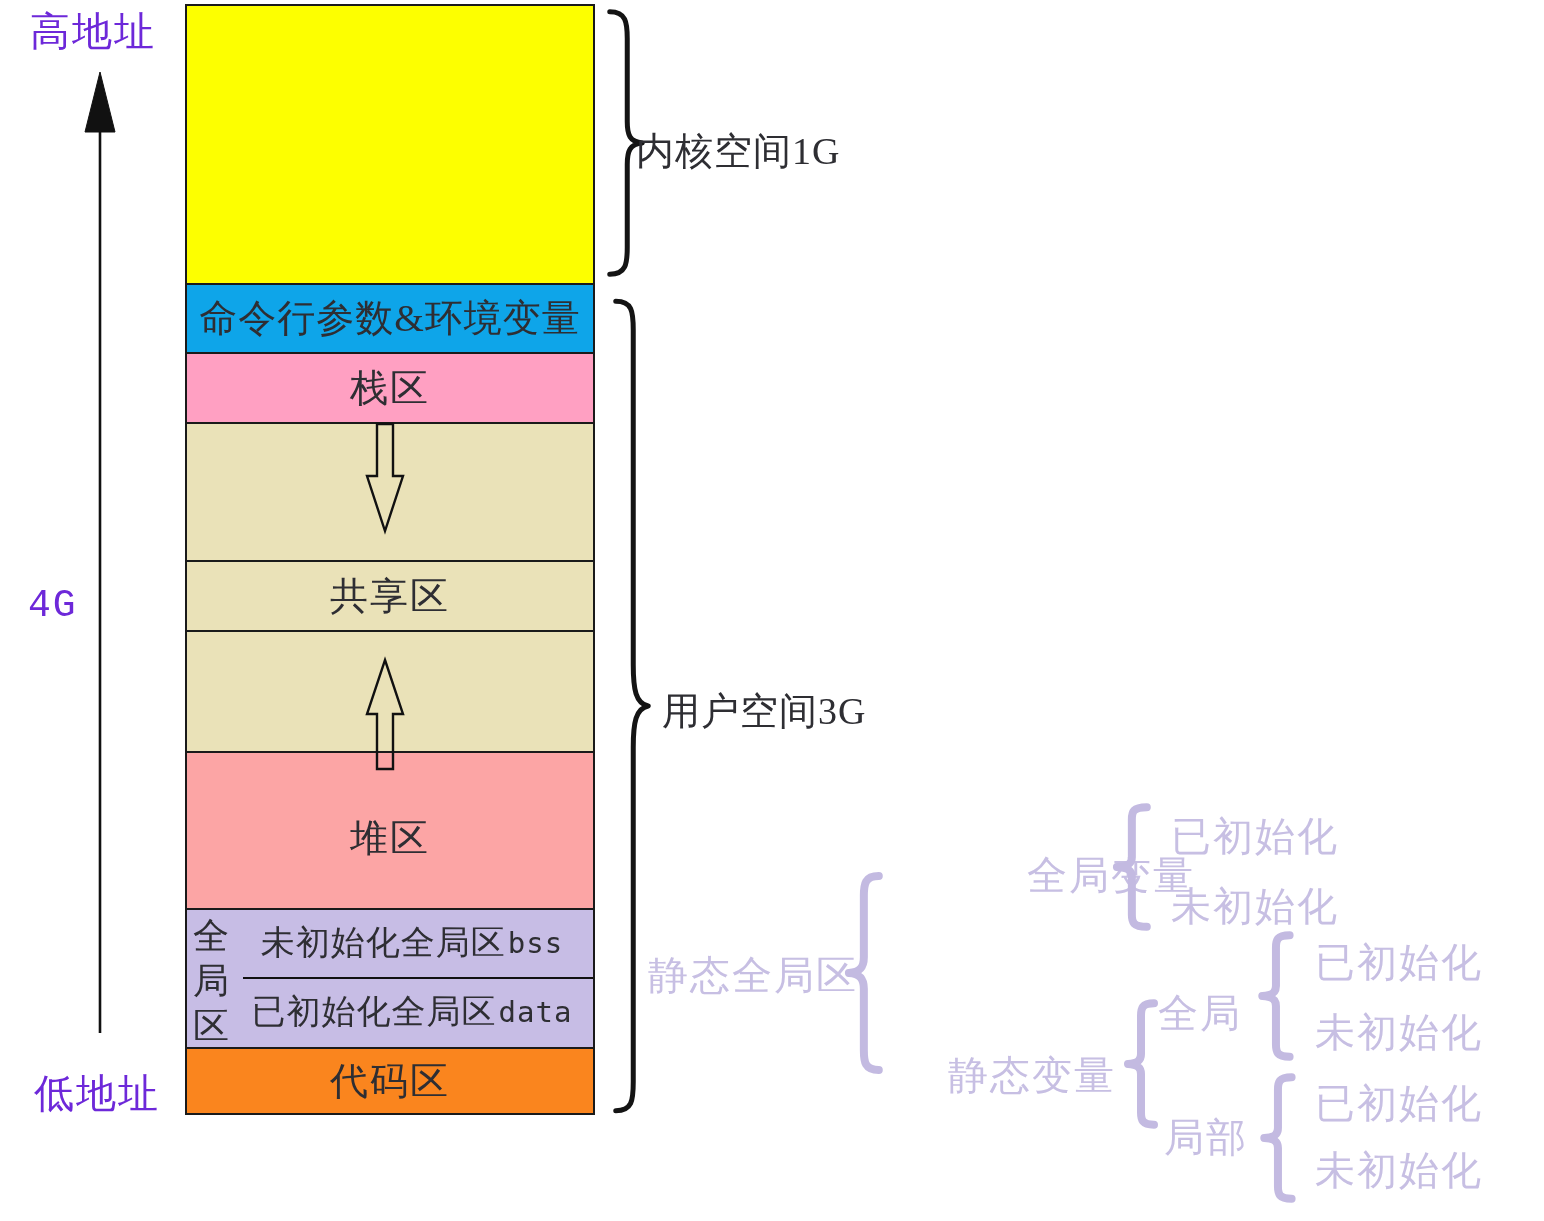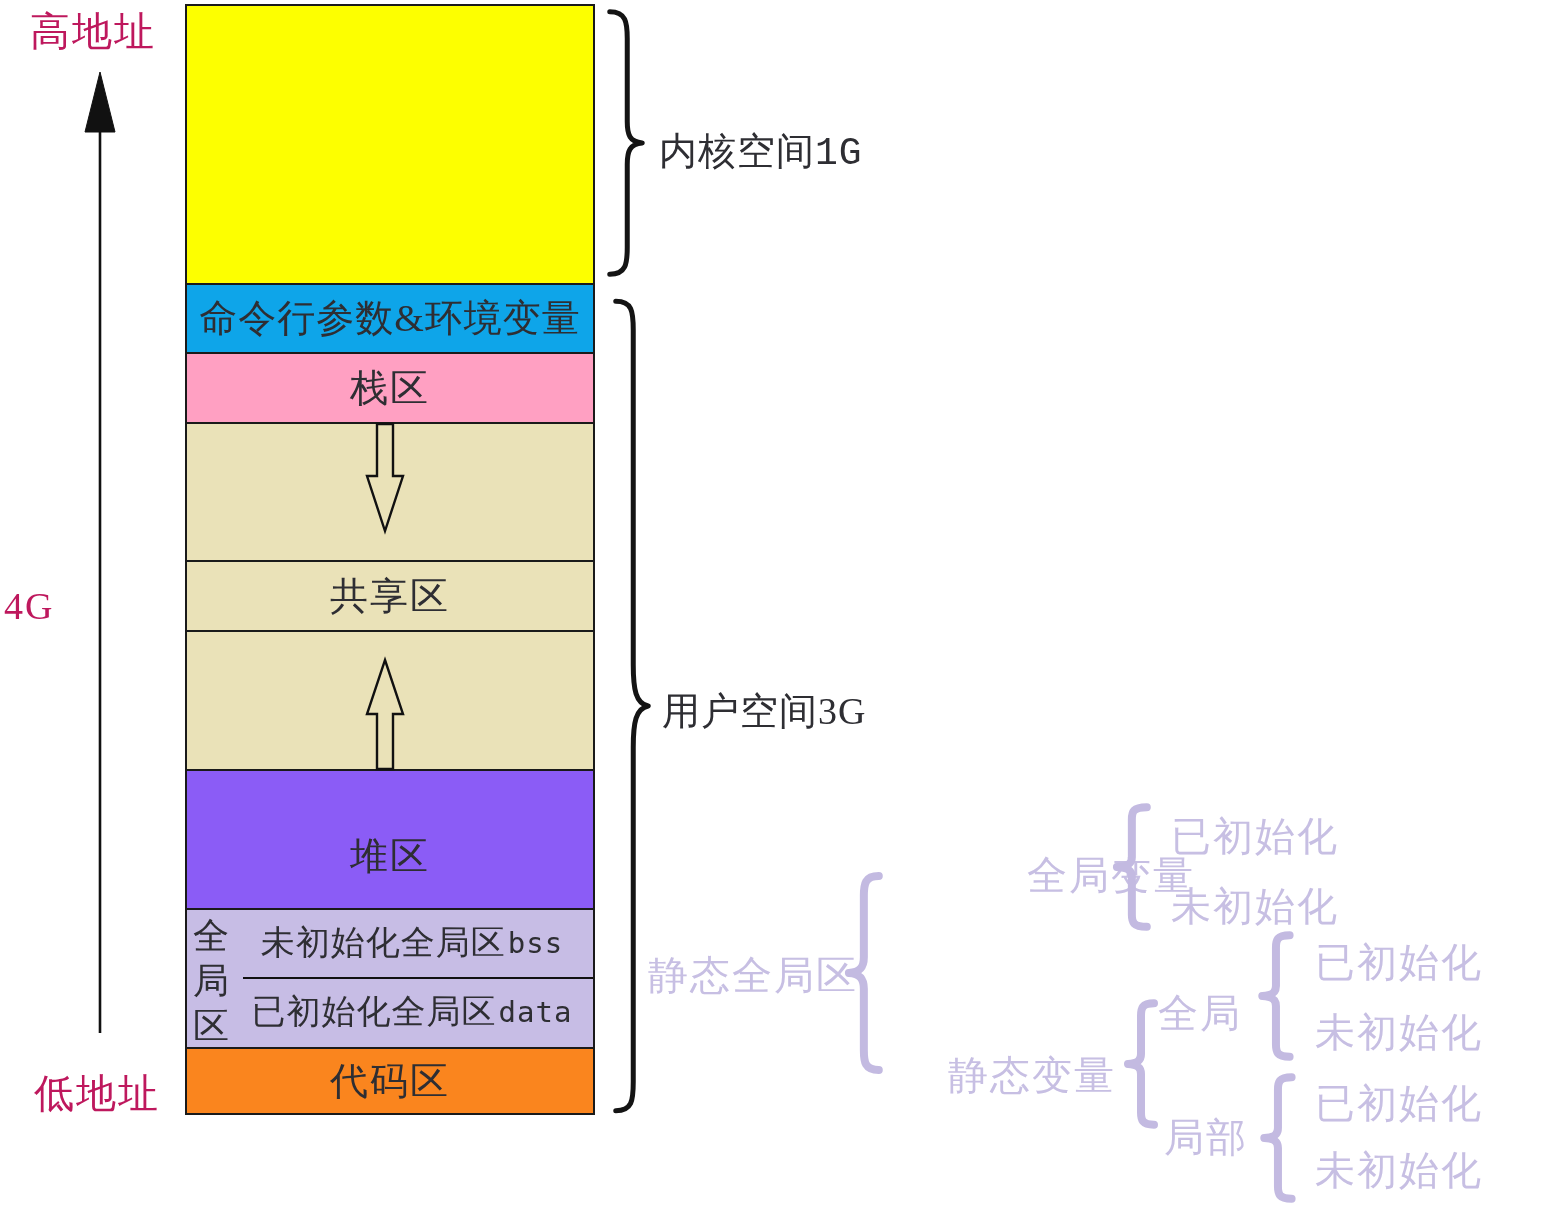--- a/index.html
+++ b/index.html
@@ -13,21 +13,21 @@
   .abs{position:absolute;}
   .seg{
     position:absolute;
     left:185px;width:410px;
     box-sizing:border-box;
     border:2px solid #1a1a1a;
     display:flex;align-items:center;justify-content:center;
     font-size:38px;color:#2e2e33;
     letter-spacing:2px;
   }
-  .side-label{font-size:40px;color:#be185d;letter-spacing:2px;}
+  .side-label{font-size:40px;color:#6d28d9;letter-spacing:2px;font-family:Liberation Mono, monospace;}
   .brace-label{font-size:38px;color:#2e2e33;letter-spacing:1px;}
   .globals-side{
     position:absolute;left:6px;top:4px;width:42px;
     font-size:36px;line-height:45px;color:#2e2e33;
     word-break:break-all;letter-spacing:0;text-align:left;
   }
   .grow{
     position:absolute;left:46px;right:2px;height:66px;
     display:flex;align-items:center;justify-content:center;
     font-size:34px;color:#2e2e33;letter-spacing:1px;
@@ -58,21 +58,21 @@
 
 <div id="canvas">
 
   <div class="abs side-label" style="left:30px;top:4px;">高地址</div>
 
   <svg class="solid-arrow" style="left:80px;top:70px;" width="40" height="965" viewBox="0 0 40 965">
     <line x1="20" y1="58" x2="20" y2="963"></line>
     <polygon points="20,2 35,62 5,62"></polygon>
   </svg>
 
-  <div class="abs side-label" style="left:4px;top:584px;font-size:38px;">4G</div>
+  <div class="abs side-label" style="left:28px;top:584px;font-size:38px;">4G</div>
 
   <div class="abs side-label" style="left:34px;top:1066px;">低地址</div>
 
   <div class="seg" style="top: 4px; height: 281px; background-color: rgb(253, 255, 0);"></div>
 
   <div class="seg" style="top: 283px; height: 71px; letter-spacing: 1px; background-color: #0ea5e9;">
     <span>命令行参数&amp;环境变量</span>
   </div>
 
   <div class="seg" style="top: 352px; height: 72px; background-color: rgb(255, 160, 194);">
@@ -80,21 +80,21 @@
   </div>
 
   <div class="seg" style="top: 422px; height: 140px; background-color: rgb(234, 226, 184);"></div>
 
   <div class="seg" style="top: 560px; height: 72px; background-color: rgb(234, 226, 184);">
     <span>共享区</span>
   </div>
 
   <div class="seg" style="top: 630px; height: 141px; background-color: rgb(234, 226, 184);"></div>
 
-  <div class="seg" style="top: 769px; height: 175px; background-color: #8b5cf6;">
+  <div class="seg" style="top: 751px; height: 175px; background-color: #fca5a5;">
     <span>堆区</span>
   </div>
 
   <div class="seg" style="top: 908px; height: 141px; background-color: rgb(199, 189, 229);">
     <div class="globals-side">全局区</div>
     <div class="grow" style="top:0;">
       <span>未初始化全局区</span>
         <span class="mono">bss</span>
     </div>
     <div class="divider"></div>
@@ -111,21 +111,21 @@
   <svg class="hollow-arrow" style="left:358px;top:424px;" width="54" height="110" viewBox="0 0 54 110">
     <polygon points="19,0 35,0 35,52 45,52 27,107 9,52 19,52"></polygon>
   </svg>
   <svg class="hollow-arrow" style="left:358px;top:658px;" width="54" height="112" viewBox="0 0 54 112">
     <polygon points="27,2 45,56 35,56 35,111 19,111 19,56 9,56"></polygon>
   </svg>
 
   <svg class="black-brace" style="left:601px;top:9px;" width="50" height="268" viewBox="0 0 40 100" preserveAspectRatio="none">
     <path d="M 7 1 C 20 1 21 5 21 11 L 21 42 C 21 47 23 49.6 33 50 C 23 50.4 21 53 21 58 L 21 89 C 21 95 20 99 7 99"></path>
   </svg>
-  <div class="abs brace-label" style="left:659px;top:126px;font-family:Liberation Mono, monospace;">内核空间1G</div>
+  <div class="abs brace-label" style="left:636px;top:126px;">内核空间1G</div>
 
   <svg class="black-brace" style="left:607px;top:293px;" width="50" height="826" viewBox="0 0 40 100" preserveAspectRatio="none">
     <path d="M 7 1 C 20 1 21 2.2 21 4.5 L 21 45 C 21 48 23 49.7 33 50 C 23 50.3 21 52 21 55 L 21 95.5 C 21 97.8 20 99 7 99"></path>
   </svg>
   <div class="abs brace-label" style="left:662px;top:686px;">用户空间3G</div>
 
   <div class="tree-label" style="left:648px;top:948px;">静态全局区</div>
 
   <svg class="purple-brace" style="left:842px;top:874px;" width="46" height="198" viewBox="0 0 40 100" preserveAspectRatio="none">
     <path d="M 32 1 C 20 1 19 5 19 11 L 19 42 C 19 47 16 49.6 6 50 C 16 50.4 19 53 19 58 L 19 89 C 19 95 20 99 32 99"></path>

